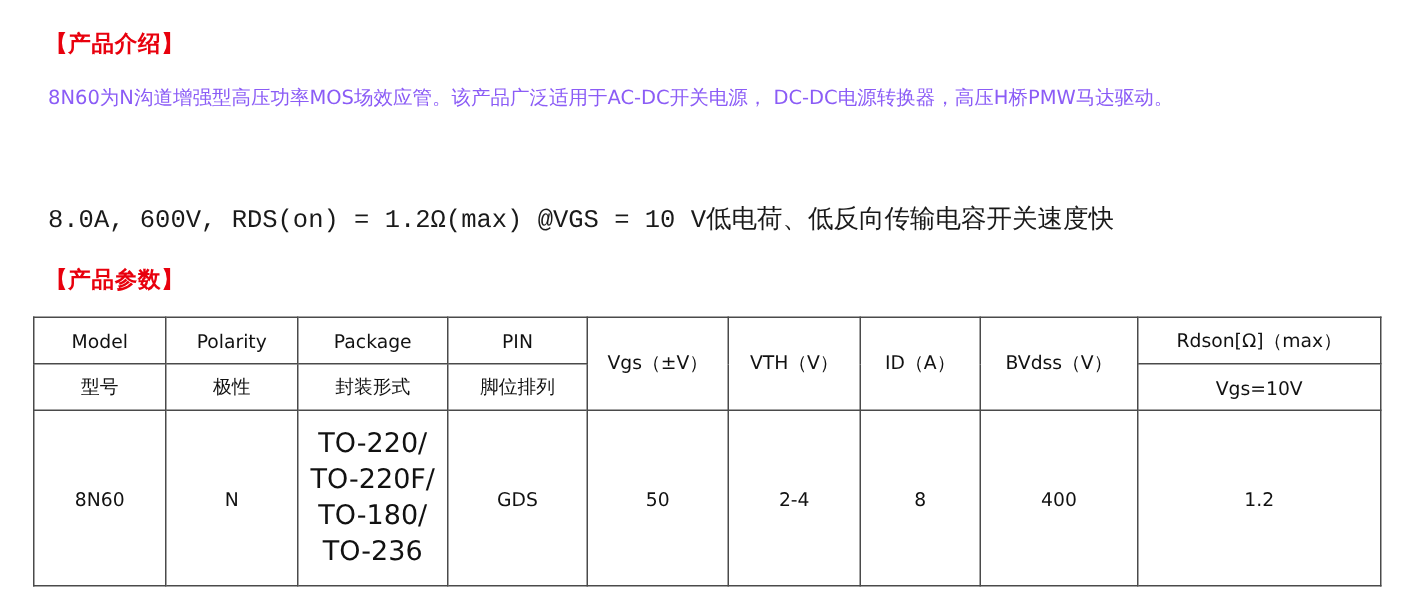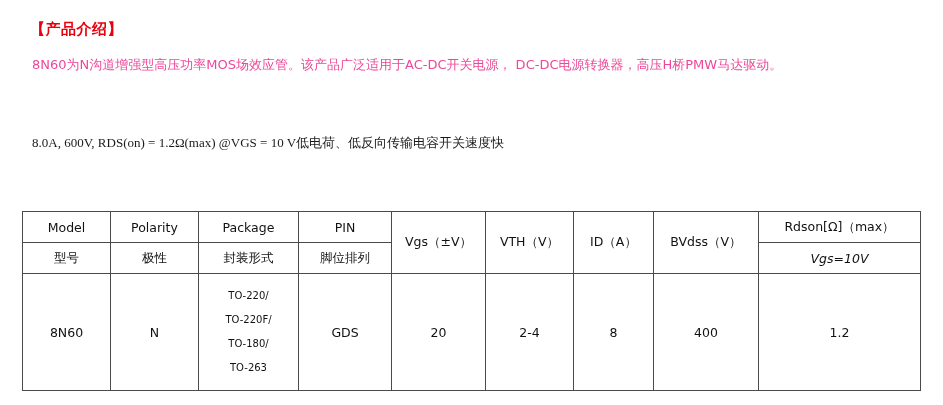--- a/index.html
+++ b/index.html
@@ -27,30 +27,30 @@
     font-family: "DejaVu Sans", sans-serif;
     letter-spacing: 0.5px;
   }
   .h1 { position: absolute; left: 30px; top: 20px; }
   .p1 {
     position: absolute;
     left: 32px;
     top: 56px;
     font-size: 13px;
     font-family: "DejaVu Sans", sans-serif;
-    color: #ec4899;
+    color: #8b5cf6;
     white-space: nowrap;
   }
   .h2 { position: absolute; left: 30px; top: 99px; }
   .p2 {
     position: absolute;
     left: 32px;
     top: 134px;
-    font-size: 13px;
-    font-family: Liberation Serif, serif;
+    font-size: 17px;
+    font-family: Liberation Mono, monospace;
     color: #1a1a1a;
     white-space: nowrap;
   }
   .h3 { position: absolute; left: 30px; top: 177px; }
 
   table.params {
     position: absolute;
     left: 22px;
     top: 211px;
     width: 898px;
@@ -70,37 +70,37 @@
   .r1 td { height: 30px; }
   .r2 td { height: 30px; margin-top: 19px; }
   .r3 td { height: 116px; }
 
   .pkg-lines {
     display: flex;
     flex-direction: column;
     justify-content: center;
     align-items: center;
     line-height: 24px;
-    font-size: 10px;
+    font-size: 18px;
   }
   .rd-sub {
     font-size: 12.5px;
-    font-style: italic;
   }
 </style>
 </head>
 <body>
 
 <div class="page">
 
   <div class="section-heading h1">【产品介绍】</div>
   <div class="p1">8N60为N沟道增强型高压功率MOS场效应管。该产品广泛适用于AC-DC开关电源， DC-DC电源转换器，高压H桥PMW马达驱动。</div>
 
   <div class="p2">8.0A, 600V, RDS(on) = 1.2Ω(max) @VGS = 10 V低电荷、低反向传输电容开关速度快</div>
 
+  <div class="section-heading h3">【产品参数】</div>
 
   <table class="params">
     <colgroup>
       <col style="width:88px">
       <col style="width:88px">
       <col style="width:100px">
       <col style="width:93px">
       <col style="width:94px">
       <col style="width:88px">
       <col style="width:80px">
@@ -127,25 +127,25 @@
         <td class="rd-sub">Vgs=10V</td>
       </tr>
       <tr class="r3">
         <td>8N60</td>
         <td>N</td>
         <td>
           <div class="pkg-lines">
             <span>TO-220/</span>
             <span>TO-220F/</span>
             <span>TO-180/</span>
-            <span>TO-263</span>
+            <span>TO-236</span>
           </div>
         </td>
         <td>GDS</td>
-        <td>20</td>
+        <td>50</td>
         <td>2-4</td>
         <td>8</td>
         <td>400</td>
         <td>1.2</td>
       </tr>
     </tbody>
   </table>
 
 </div>
 

